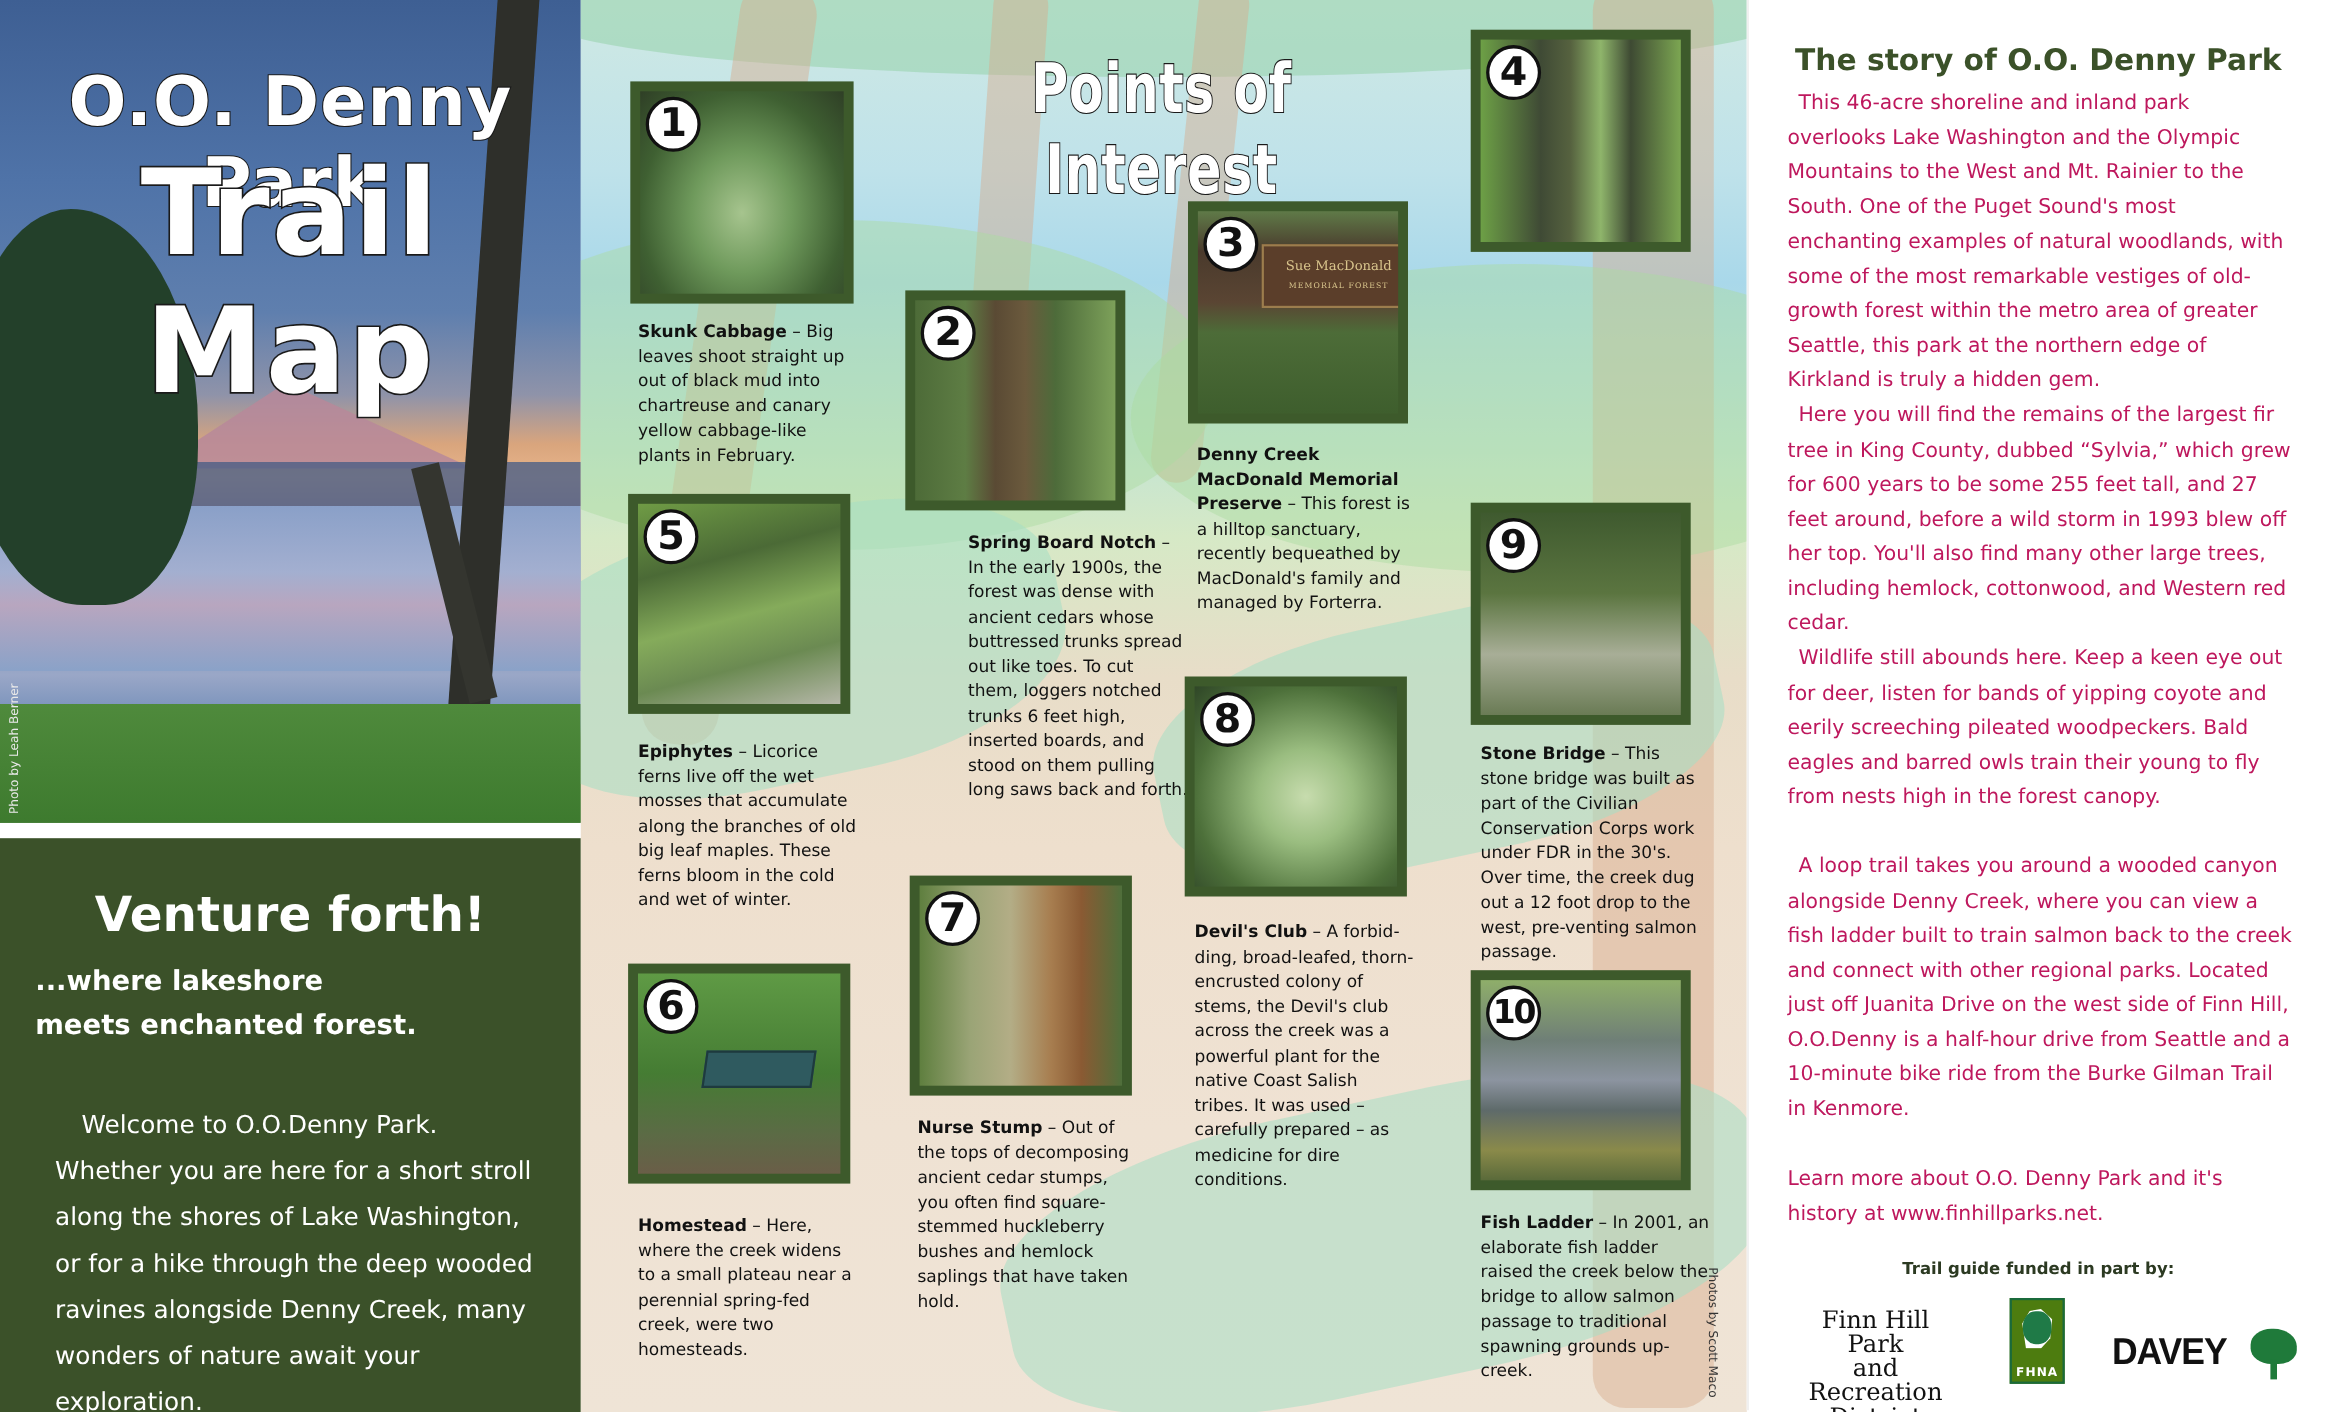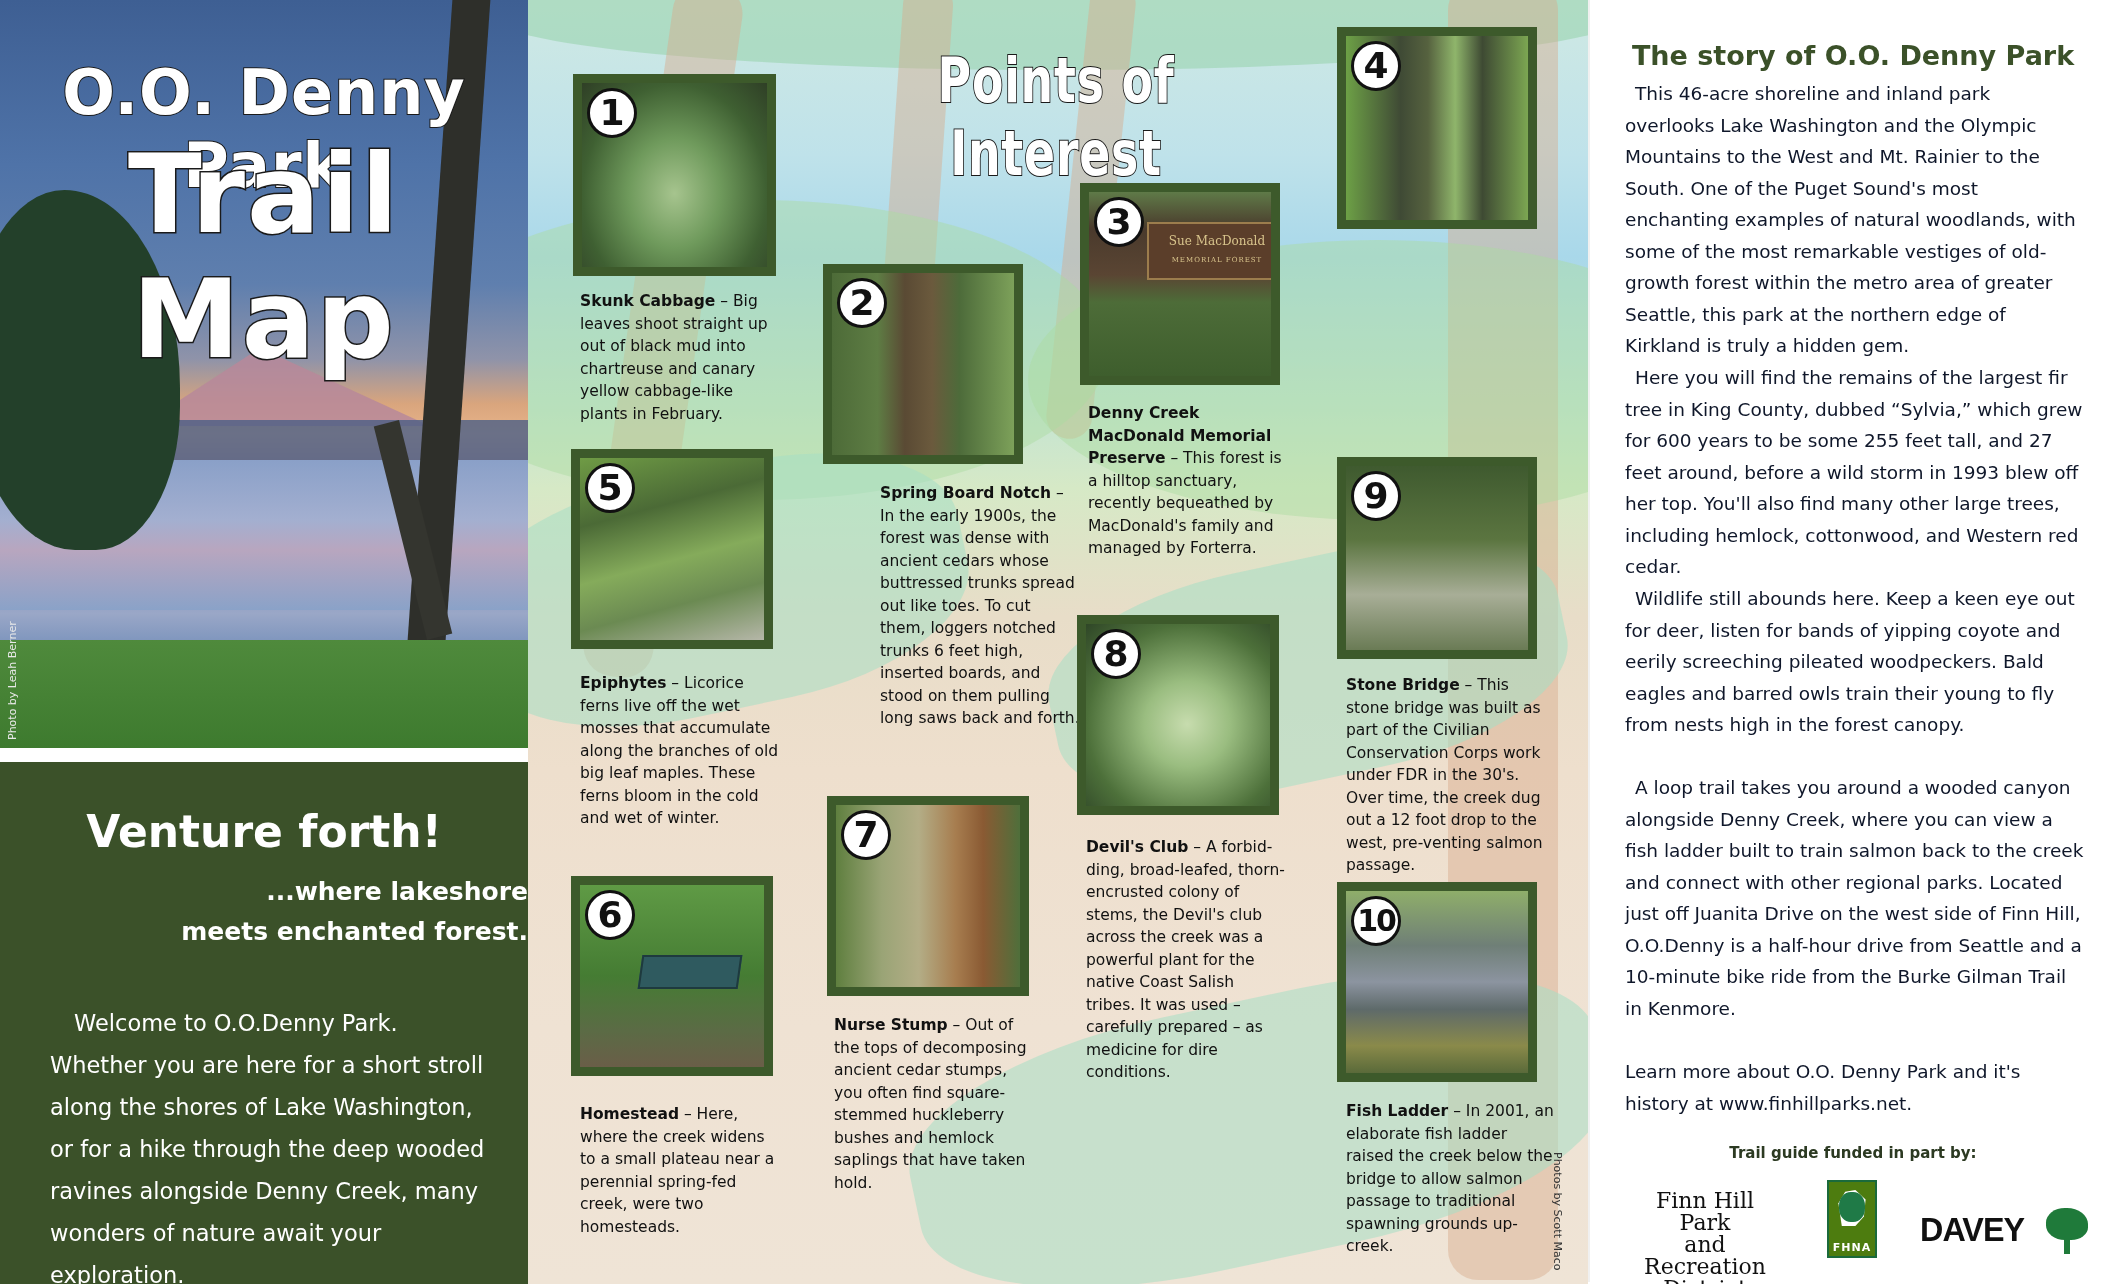--- a/index.html
+++ b/index.html
@@ -24,21 +24,21 @@
     -webkit-text-stroke: 2px #1a1a1a; paint-order: stroke fill; }
   .cover-title-2 { position: absolute; left: 0; top: 132px; width: 528px; text-align: center; color: #fff;
     font-family: "DejaVu Sans", sans-serif; font-weight: bold; font-size: 108px; letter-spacing: 2px;
     -webkit-text-stroke: 3px #1a1a1a; paint-order: stroke fill; }
   .photo-credit-left { position: absolute; left: 6px; top: 740px; transform-origin: 0 0; transform: rotate(-90deg);
     font-size: 11px; color: #e8e8e8; white-space: nowrap; }
 
   .venture { position: absolute; left: 0; top: 762px; width: 528px; height: 522px; background: #3b5129; color: #fff; }
   .venture h1 { position: absolute; top: 44px; width: 100%; text-align: center; font-family: "DejaVu Sans", sans-serif;
     font-size: 44px; font-weight: bold; }
-  .venture .sub { position: absolute; top: 110px; width: 100%; text-align: right; font-size: 25px; font-weight: bold; line-height: 40px; }
+  .venture .sub { position: absolute; top: 110px; width: 100%; text-align: left; font-size: 25px; font-weight: bold; line-height: 40px; padding-left: 32px; }
   .venture .welcome { position: absolute; left: 50px; top: 240px; width: 440px; font-size: 22.5px; line-height: 42px; font-weight: normal; }
   .venture .welcome span.indent { display: inline-block; width: 24px; }
 
   
   .middle-panel { position: absolute; left: 528px; top: 0; width: 1060px; height: 1284px; overflow: hidden;
     background: linear-gradient(180deg, #cfe9e3 0%, #bfe2ea 12%, #a9d8ea 20%, #c4e4d2 32%, #d6e9c6 38%, #e8ddc8 48%, #eedfcd 60%, #efe2d3 80%, #efe4d6 100%); }
   .bg-tree { position: absolute; top: -20px; background: rgba(214,170,140,.45); border-radius: 30px; }
   .bg-canopy { position: absolute; left: -40px; top: -40px; width: 1140px; height: 110px; background: rgba(150,210,170,.55); border-radius: 0 0 50% 50%; }
   .bg-hill { position: absolute; border-radius: 50%; background: rgba(170,220,160,.45); }
   .bg-path { position: absolute; background: rgba(166,222,196,.55); border-radius: 40%; transform: rotate(-12deg); }
@@ -69,21 +69,21 @@
     color: #d8c48c; font-family: "DejaVu Serif", serif; font-size: 12px; text-align: center; padding-top: 10px; }
   .sign-board small { display: block; font-size: 7px; letter-spacing: 1px; margin-top: 8px; }
   .kiosk { position: absolute; left: 60px; top: 70px; width: 100px; height: 34px; background: #2f5a5f; transform: skewX(-8deg); border: 2px solid #1e3a3e; }
 
   .photo-credit-mid { position: absolute; left: 1036px; top: 1152px; transform-origin: 0 0; transform: rotate(90deg);
     font-size: 11px; color: #333; white-space: nowrap; }
 
   
   .right-panel { position: absolute; left: 1588px; top: 0; width: 526px; height: 1282px; background: #ffffff; border-left: 2px solid #f0f0f0; }
   .story-title { position: absolute; left: 0; top: 40px; width: 526px; text-align: center; font-size: 27px; font-weight: bold; color: #3b5129; }
-  .story { position: absolute; left: 35px; width: 460px; font-size: 18.5px; line-height: 31.5px; color: #0f172a; font-weight: normal; }
+  .story { position: absolute; left: 35px; width: 460px; font-size: 18.5px; line-height: 31.5px; color: #be185d; font-weight: normal; }
   .story .indent { display: inline-block; width: 10px; }
   .funded { position: absolute; left: 0; top: 1144px; width: 526px; text-align: center; font-size: 15px; color: #2c3a22; font-weight: bold; }
   .logo-fh { position: absolute; left: 40px; top: 1190px; width: 150px; text-align: center; font-family: "DejaVu Serif", "Liberation Serif", serif;
     font-size: 22px; line-height: 22px; color: #111; }
   .logo-fhna { position: absolute; left: 237px; top: 1180px; width: 50px; height: 78px; background: #4d7c0f; border: 2px solid #1a6a3b; }
   .logo-fhna .tree { position: absolute; left: 6px; top: 6px; width: 34px; height: 38px; background: #fff; clip-path: polygon(20% 100%, 10% 40%, 30% 10%, 60% 5%, 90% 30%, 85% 75%, 60% 100%); }
   .logo-fhna .tree-inner { position: absolute; left: 10px; top: 10px; width: 26px; height: 30px; background: #1f7a47; border-radius: 45%; }
   .logo-fhna .letters { position: absolute; left: 0; bottom: 2px; width: 100%; text-align: center; color: #fff; font-size: 11px; font-weight: bold; letter-spacing: 1px; }
   .logo-davey { position: absolute; left: 330px; top: 1210px; font-family: "Liberation Sans", sans-serif; font-weight: bold; font-size: 34px; color: #111; letter-spacing: -1px; transform: scaleX(.95); transform-origin: left; }
   .logo-davey-tree { position: absolute; left: 456px; top: 1208px; width: 42px; height: 46px; }

